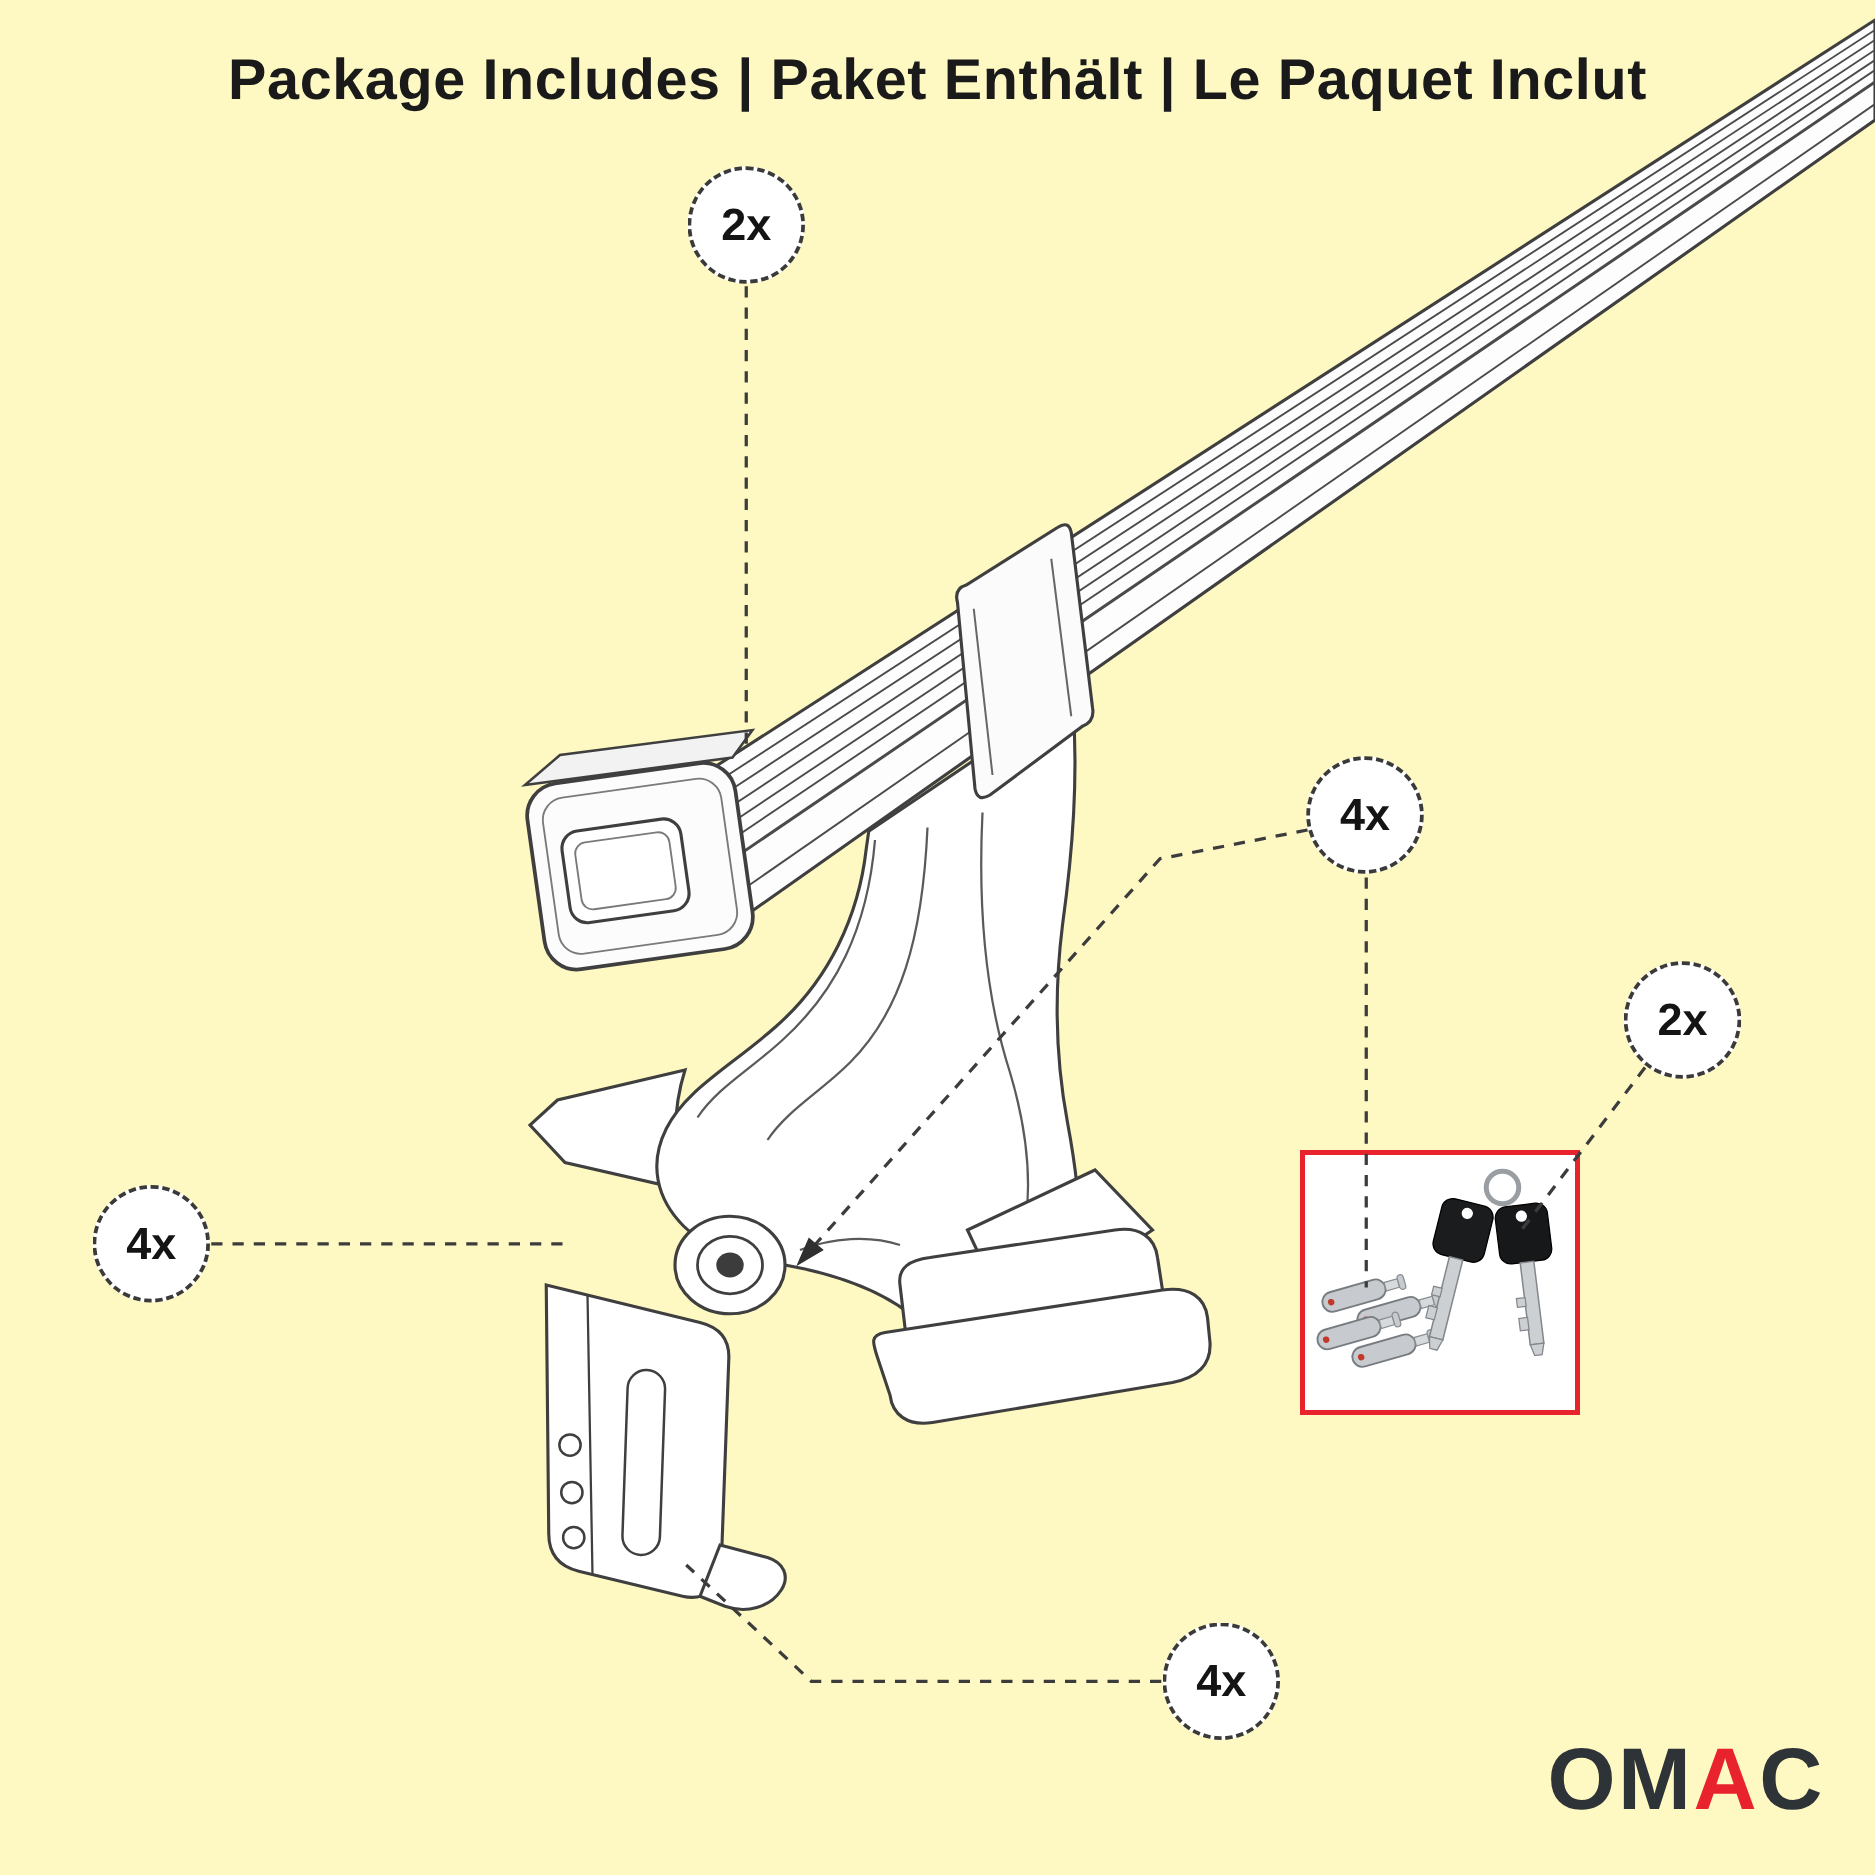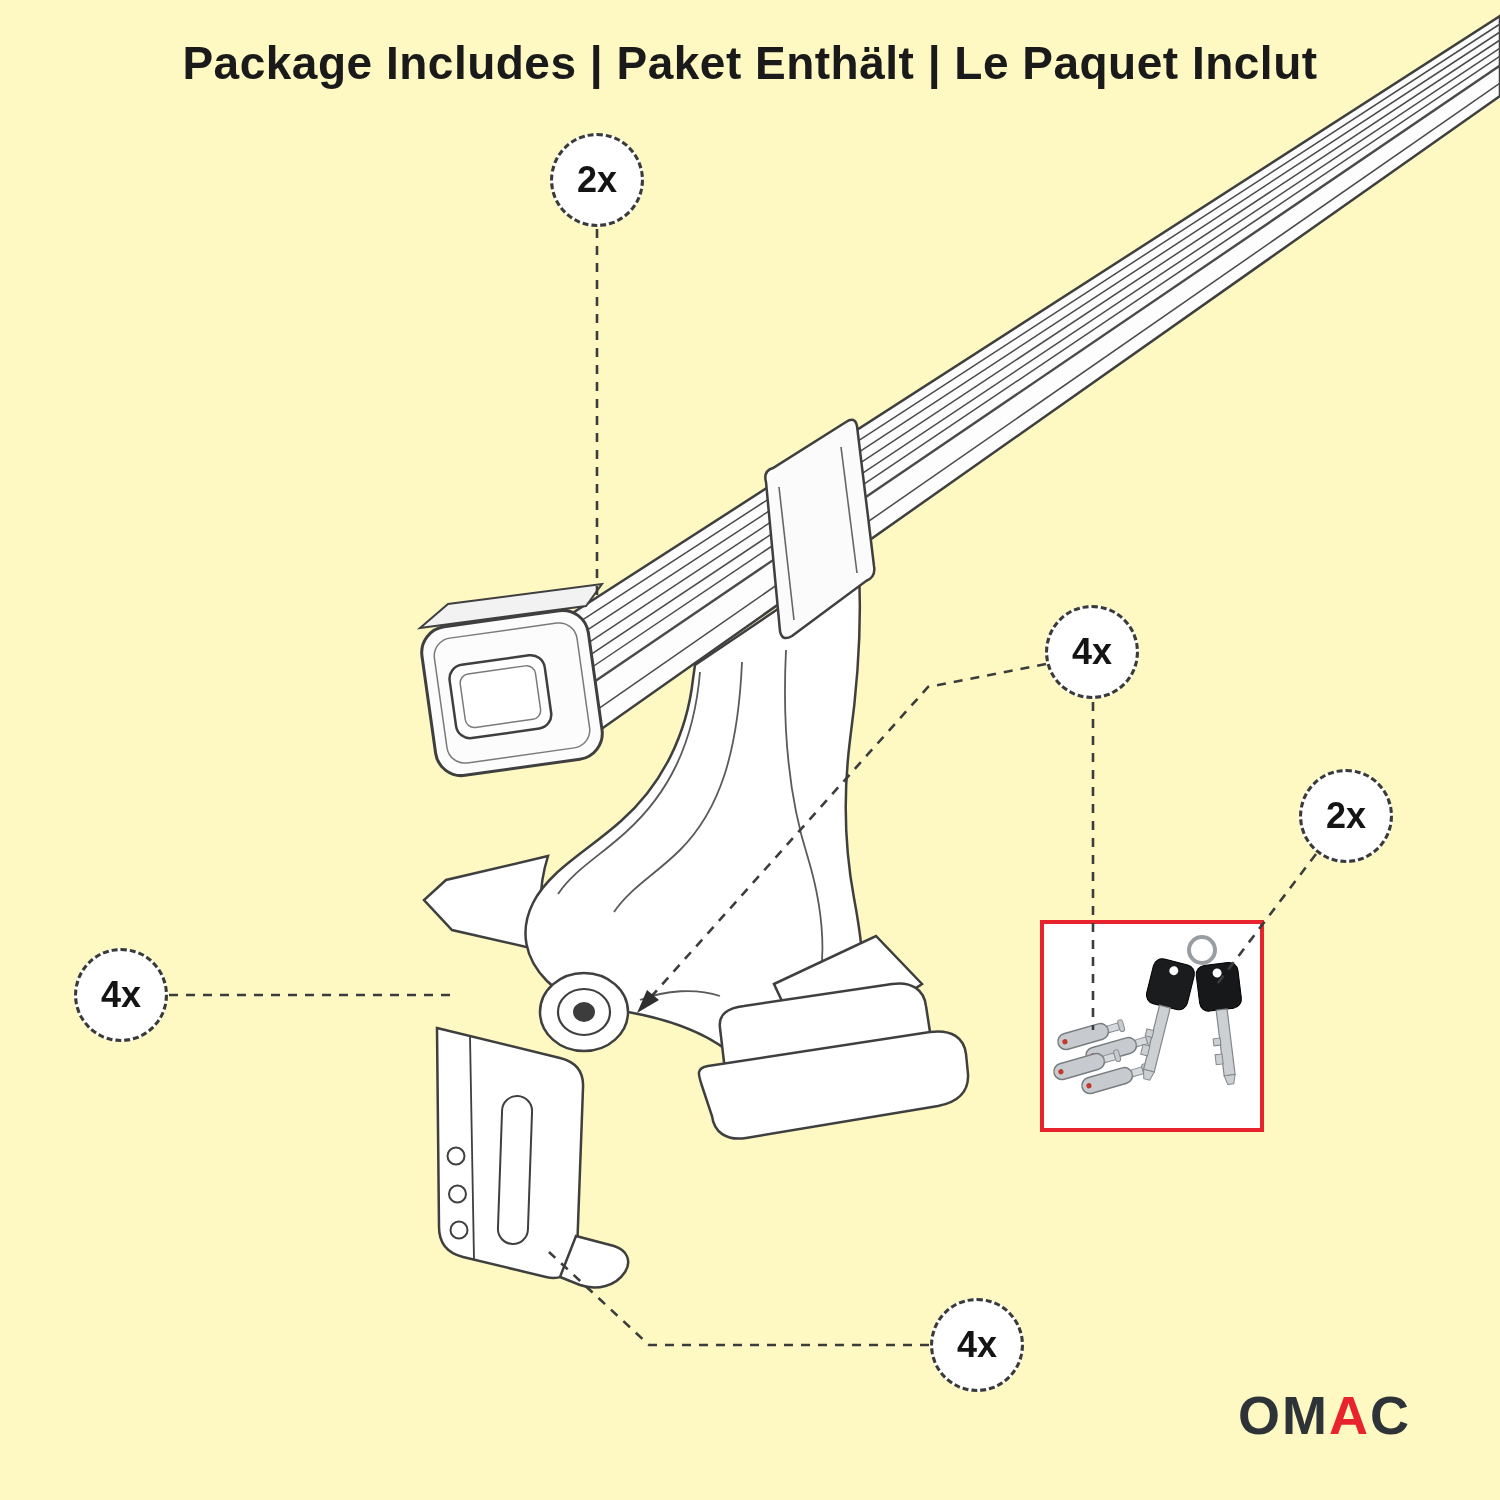--- a/index.html
+++ b/index.html
@@ -11,21 +11,21 @@
            background:#fff;display:flex;align-items:center;justify-content:center;
            font-size:36px;font-weight:bold;color:#141414;z-index:3;box-sizing:border-box;}
   #co-crossbar{left:550px;top:133px;}
   #co-locks{left:1045px;top:605px;}
   #co-keys{left:1299px;top:769px;}
   #co-foot{left:74px;top:948px;}
   #co-clamp{left:930px;top:1298px;}
   .parts-box{position:absolute;left:1040px;top:920px;width:224px;height:212px;
              border:4px solid #e8232d;background:#fff;z-index:1;box-sizing:border-box;}
   .artwork{position:absolute;left:0;top:0;z-index:2;}
-  .logo{position:absolute;left:1238px;top:1388px;font-size:54px;font-weight:bold;
+  .logo{position:absolute;left:1238px;top:1388px;font-size:70px;font-weight:bold;
         letter-spacing:2px;z-index:3;line-height:1;}
   .logo .dark{color:#2e3338;}
   .logo .red{color:#e8232d;}
 </style>
 </head>
 <body>
 
 <div class="stage">
 
   <div class="title">Package Includes | Paket Enthält | Le Paquet Inclut</div>

